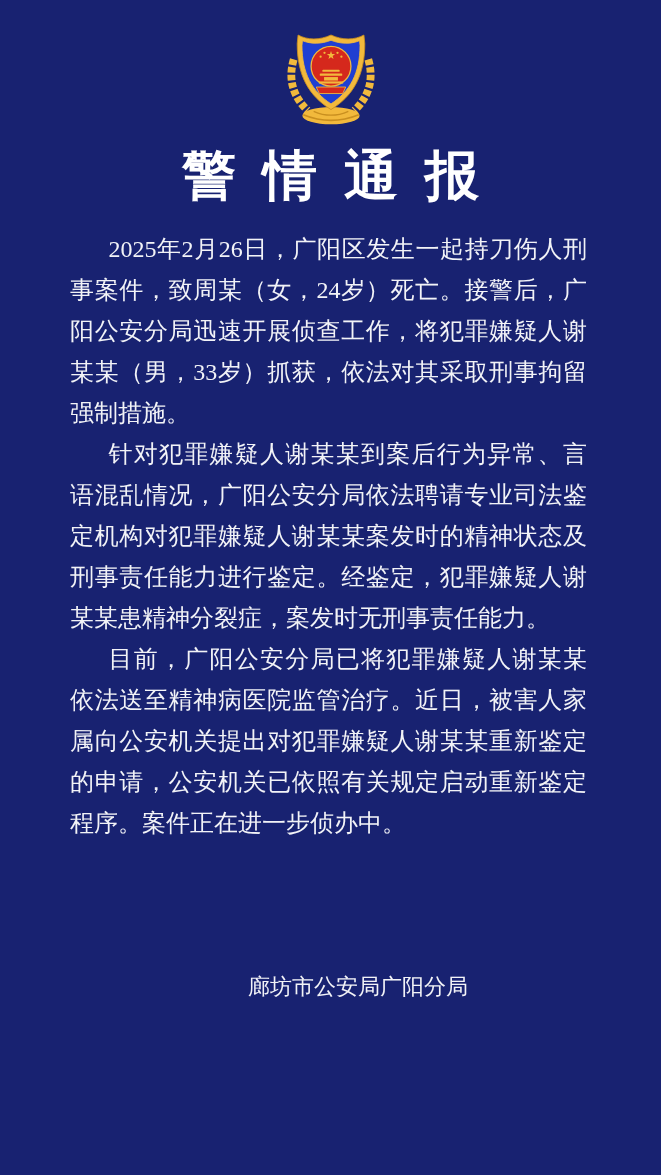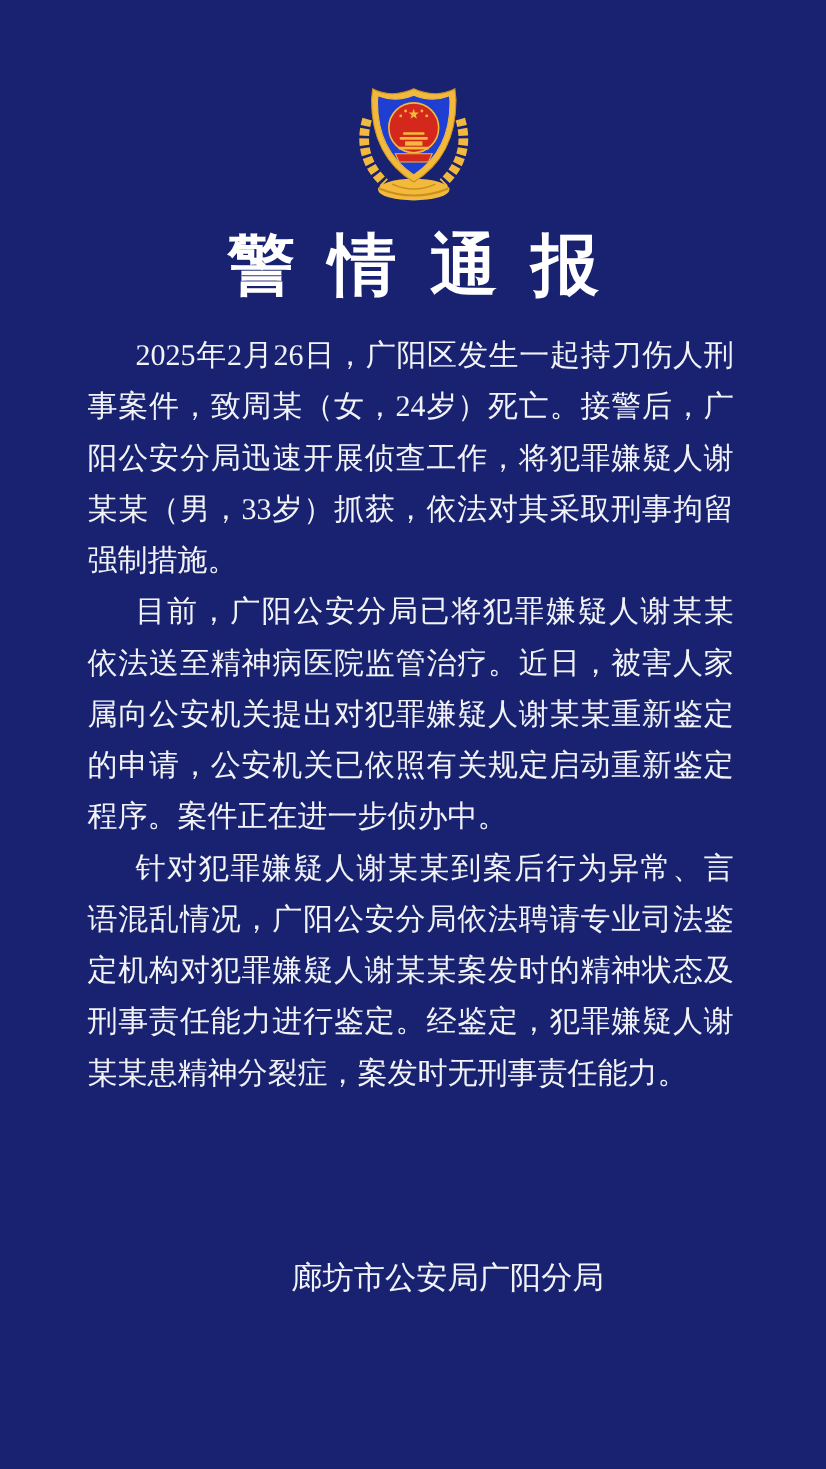--- a/index.html
+++ b/index.html
@@ -7,21 +7,21 @@
     width: 661px;
     height: 1175px;
     background: #182271;
     font-family: "Liberation Serif", "DejaVu Serif", serif;
     overflow: hidden;
   }
   .page {
     width: 661px;
     height: 1175px;
     box-sizing: border-box;
-    padding-top: 64px;
+    padding-top: 28px;
     position: relative;
   }
   .badge {
     display: block;
     margin: 0 auto;
     width: 104px;
     height: 99px;
   }
   .title {
     margin: 18px 0 0 0;
@@ -44,21 +44,21 @@
     text-align: justify;
     text-indent: 1.6em;
   }
   .signature-block {
     width: 380px;
     margin: 122px 0 0 168px;
     text-align: center;
     color: #f2f3f7;
   }
   .signature-block div {
-    font-size: 25px;
+    font-size: 22px;
     line-height: 41px;
   }
 </style>
 </head>
 <body>
 
 <div class="page">
 
   <svg class="badge" viewBox="0 0 120 114" xmlns="http://www.w3.org/2000/svg" aria-hidden="true">
 
@@ -88,21 +88,21 @@
       <rect x="46" y="61.5" width="28" height="2.5" fill="#f2b93c"></rect>
     </g>
 
     <path d="M43,68 L77,68 L73.5,75.5 L46.5,75.5 Z" fill="#d5281c" stroke="#f2b93c" stroke-width="1"></path>
   </svg>
 
   <h1 class="title">警情通报</h1>
 
   <div class="body-text">
     <p>2025年2月26日，广阳区发生一起持刀伤人刑事案件，致周某（女，24岁）死亡。接警后，广阳公安分局迅速开展侦查工作，将犯罪嫌疑人谢某某（男，33岁）抓获，依法对其采取刑事拘留强制措施。</p>
+    <p>针对犯罪嫌疑人谢某某到案后行为异常、言语混乱情况，广阳公安分局依法聘请专业司法鉴定机构对犯罪嫌疑人谢某某案发时的精神状态及刑事责任能力进行鉴定。经鉴定，犯罪嫌疑人谢某某患精神分裂症，案发时无刑事责任能力。</p>
     <p>目前，广阳公安分局已将犯罪嫌疑人谢某某依法送至精神病医院监管治疗。近日，被害人家属向公安机关提出对犯罪嫌疑人谢某某重新鉴定的申请，公安机关已依照有关规定启动重新鉴定程序。案件正在进一步侦办中。</p>
-    <p>针对犯罪嫌疑人谢某某到案后行为异常、言语混乱情况，广阳公安分局依法聘请专业司法鉴定机构对犯罪嫌疑人谢某某案发时的精神状态及刑事责任能力进行鉴定。经鉴定，犯罪嫌疑人谢某某患精神分裂症，案发时无刑事责任能力。</p>
   </div>
 
   <div class="signature-block">
     <div>廊坊市公安局广阳分局</div>
   </div>
 
 </div>
 
 </body></html>

